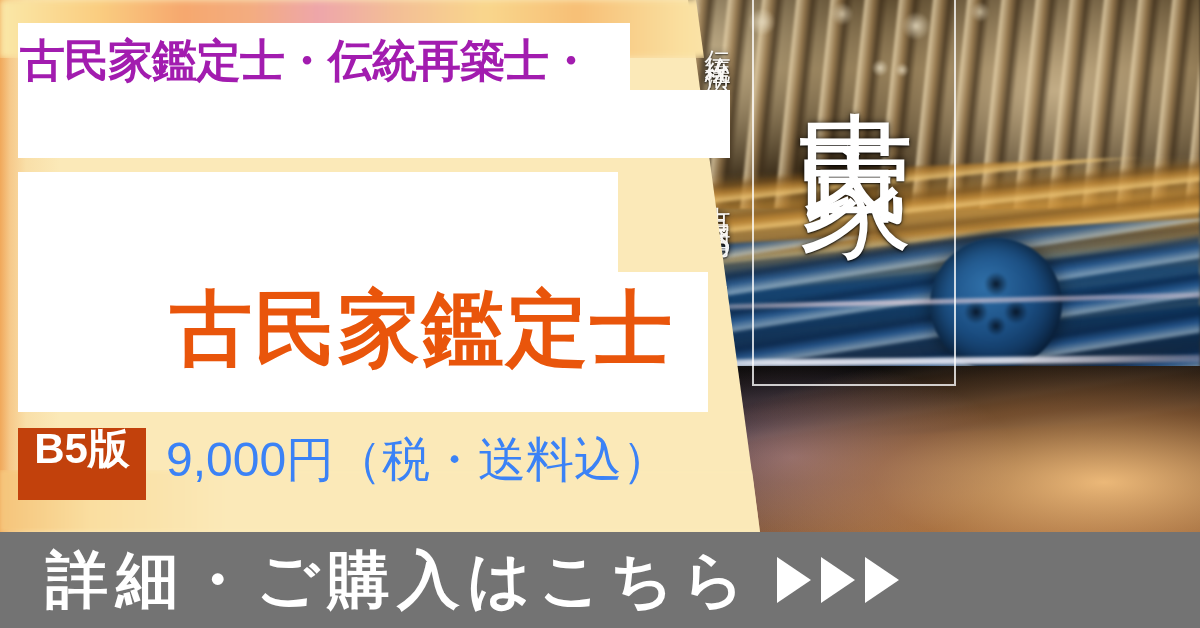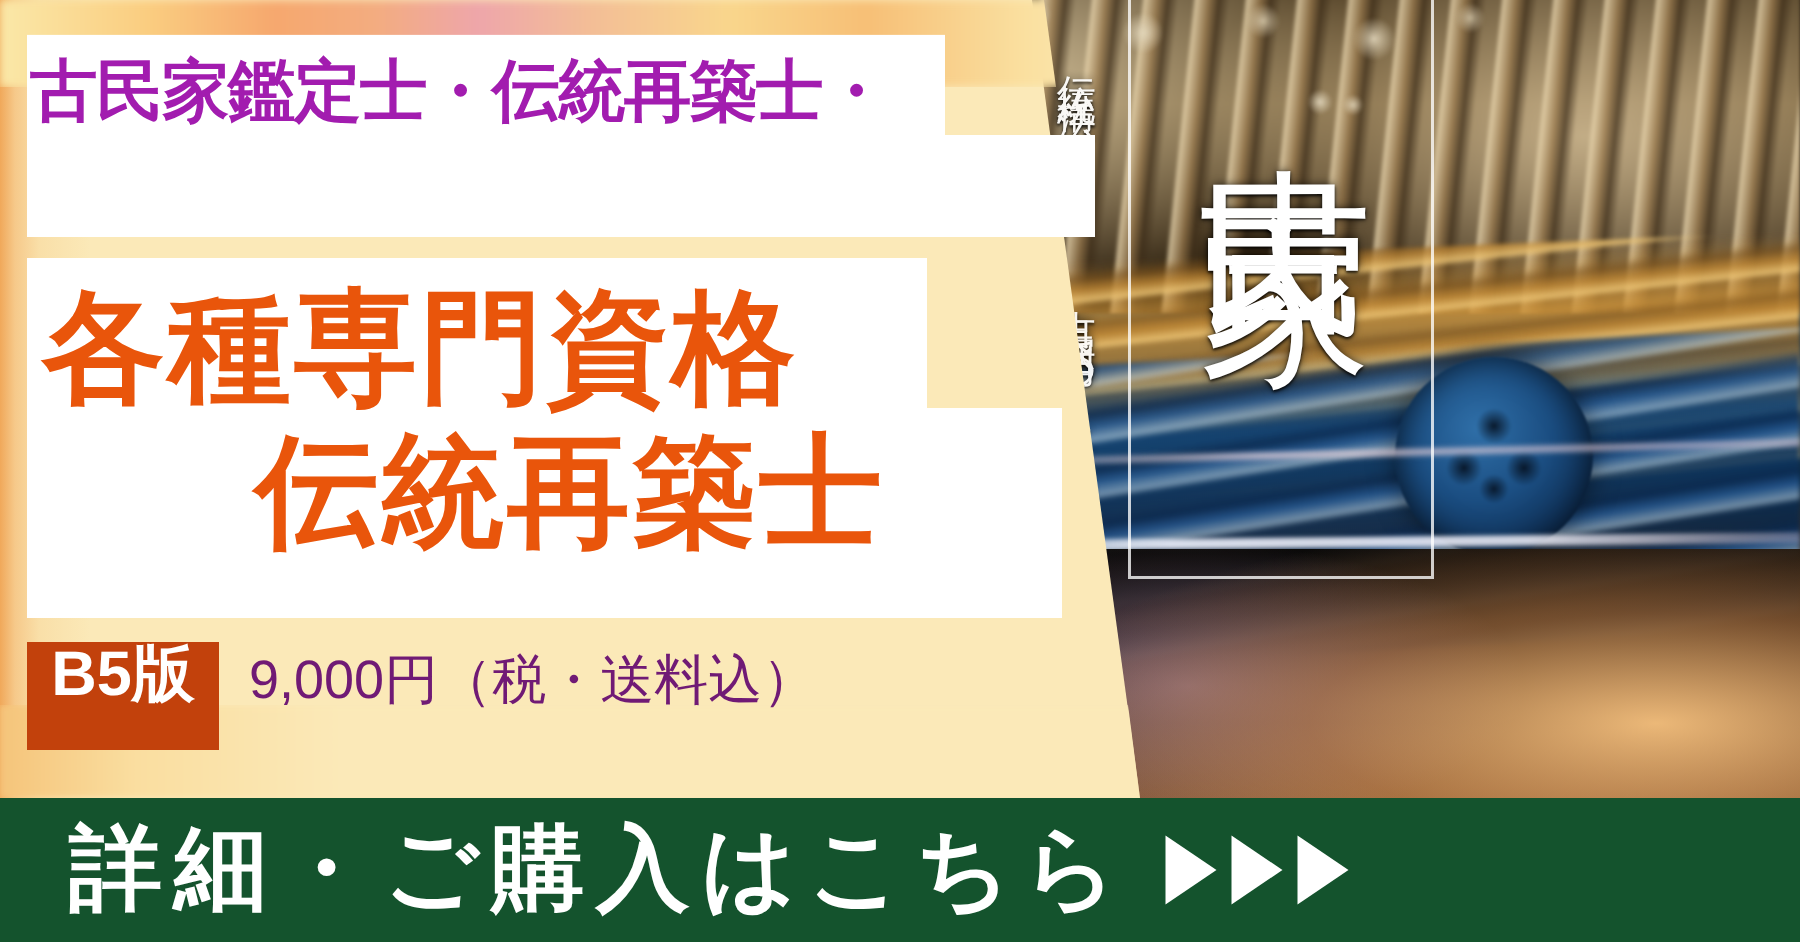--- a/index.html
+++ b/index.html
@@ -293,34 +293,34 @@
   .badge-label {
     color: #ffffff;
     font-weight: 700;
     font-size: 42px;
     line-height: 1;
     letter-spacing: 0px;
   }
   .price {
     position: absolute;
     left: 166px; top: 432px;
-    color: #701a75;
-    font-size: 36px;
+    color: #3b82f6;
+    font-size: 48px;
     font-weight: 400;
     line-height: 1.18;
     white-space: nowrap;
     letter-spacing: 0px;
   }
 
   
   .cta {
     position: absolute;
     left: 0; top: 532px;
     width: 1200px; height: 96px;
-    background: #14532d;
+    background: #737373;
     display: flex;
     align-items: center;
   }
   .cta-label {
     margin-left: 46px;
     color: #ffffff;
     font-weight: 700;
     font-size: 62px;
     line-height: 1;
     letter-spacing: 8px;
@@ -362,22 +362,21 @@
   </div>
 
   <div class="cream"></div>
   <div class="cream-wash"></div>
   <div class="cream-wash-bottom"></div>
 
   <div class="white-top"></div>
   <div class="line1">古民家鑑定士・伝統再築士・</div>
 
   <div class="white-main"></div>
-  <div class="headline1">各種専門資格</div>
-  <div class="headline2">伝統再築士</div>
+  <div class="headline2">古民家鑑定士</div>
 
   <div class="badge">
     <span class="badge-label">B5版</span>
   </div>
   <div class="price">9,000円（税・送料込）</div>
 
   <div class="cta">
     <span class="cta-label">詳細・ご購入はこちら</span>
     <span class="arrows">
       <span class="arrow"></span>

